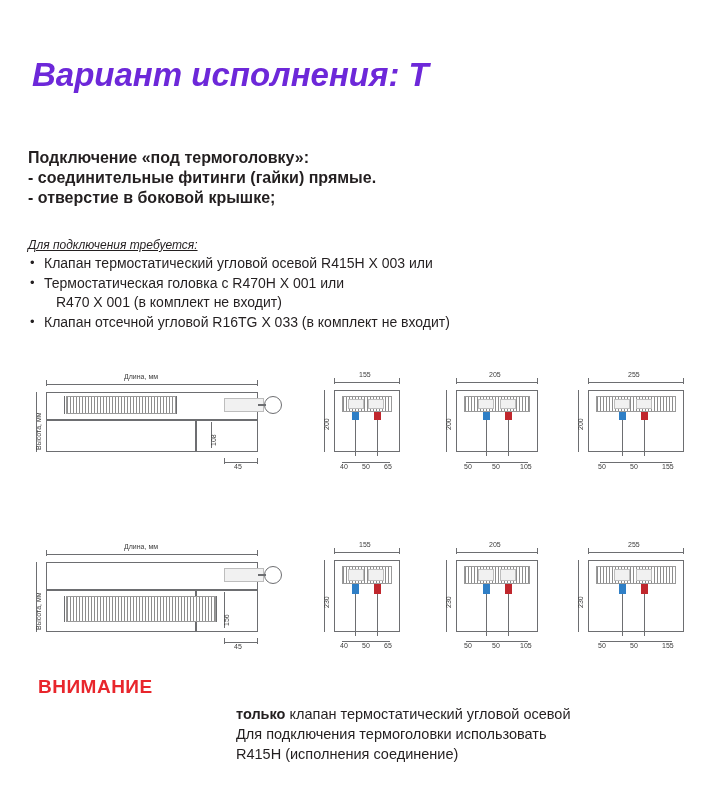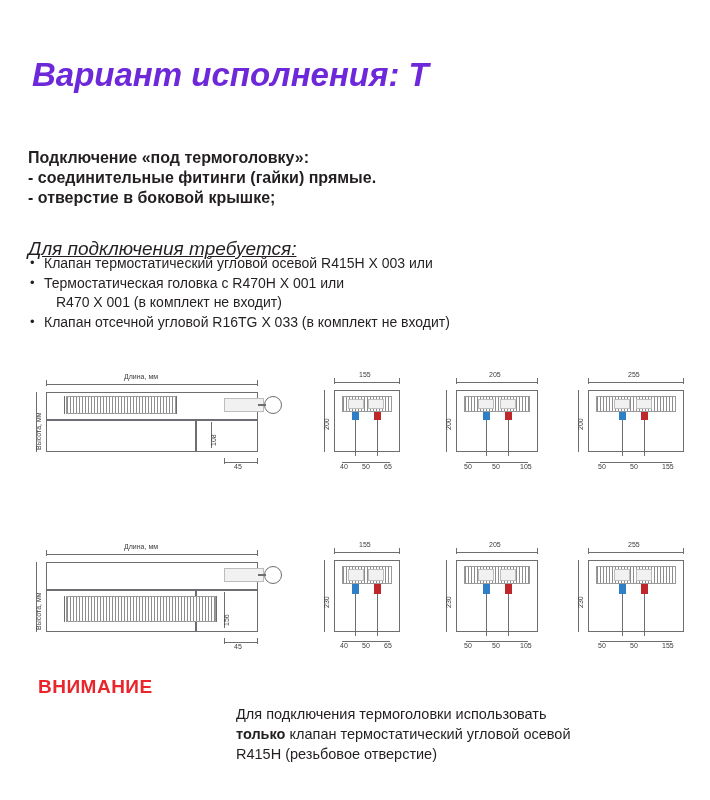--- a/index.html
+++ b/index.html
@@ -45,21 +45,21 @@
     line-height: 20px;
     color: #231f20;
   }
   .intro div { white-space: nowrap; }
 
   
   .req-head {
     position: absolute;
     left: 28px;
     top: 238px;
-    font-size: 19px;
+    font-size: 12px;
     font-style: italic;
     text-decoration: underline;
     color: #231f20;
   }
   .req-list {
     position: absolute;
     left: 28px;
     top: 254px;
     width: 620px;
     font-size: 14px;
@@ -375,18 +375,18 @@
       <div class="thin" style="left:78px;top:54px;width:1px;height:42px;"></div>
       <div class="dim-line dim-h" style="left:34px;top:101px;width:72px;"></div>
       <div class="dim-txt" style="left:32px;top:102px;">50</div>
       <div class="dim-txt" style="left:64px;top:102px;">50</div>
       <div class="dim-txt" style="left:96px;top:102px;">155</div>
     </div>
   </div>
 
   <div class="attention">ВНИМАНИЕ</div>
   <div class="attn-text">
+    <div><b>только</b><span> клапан термостатический угловой осевой</span></div>
     <div>Для подключения термоголовки использовать</div>
-    <div><b>только</b><span> клапан термостатический угловой осевой</span></div>
-    <div>R415H (резьбовое отверстие)</div>
+    <div>R415H (исполнения соединение)</div>
   </div>
 
 </div>
 
 </body></html>

